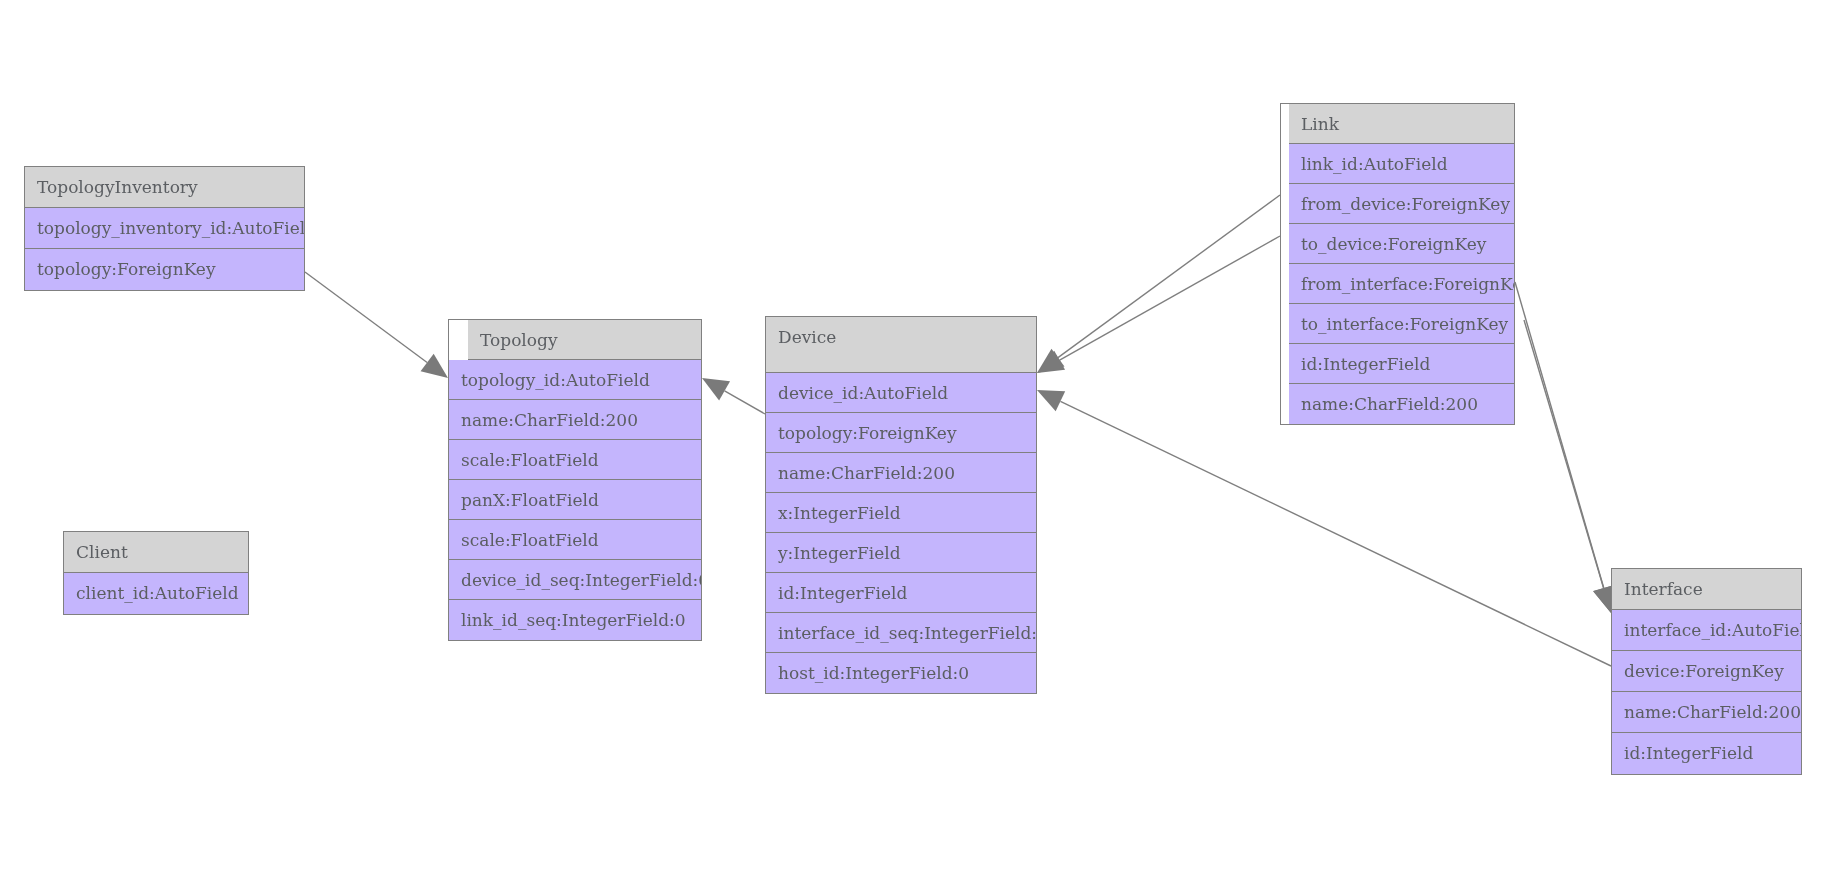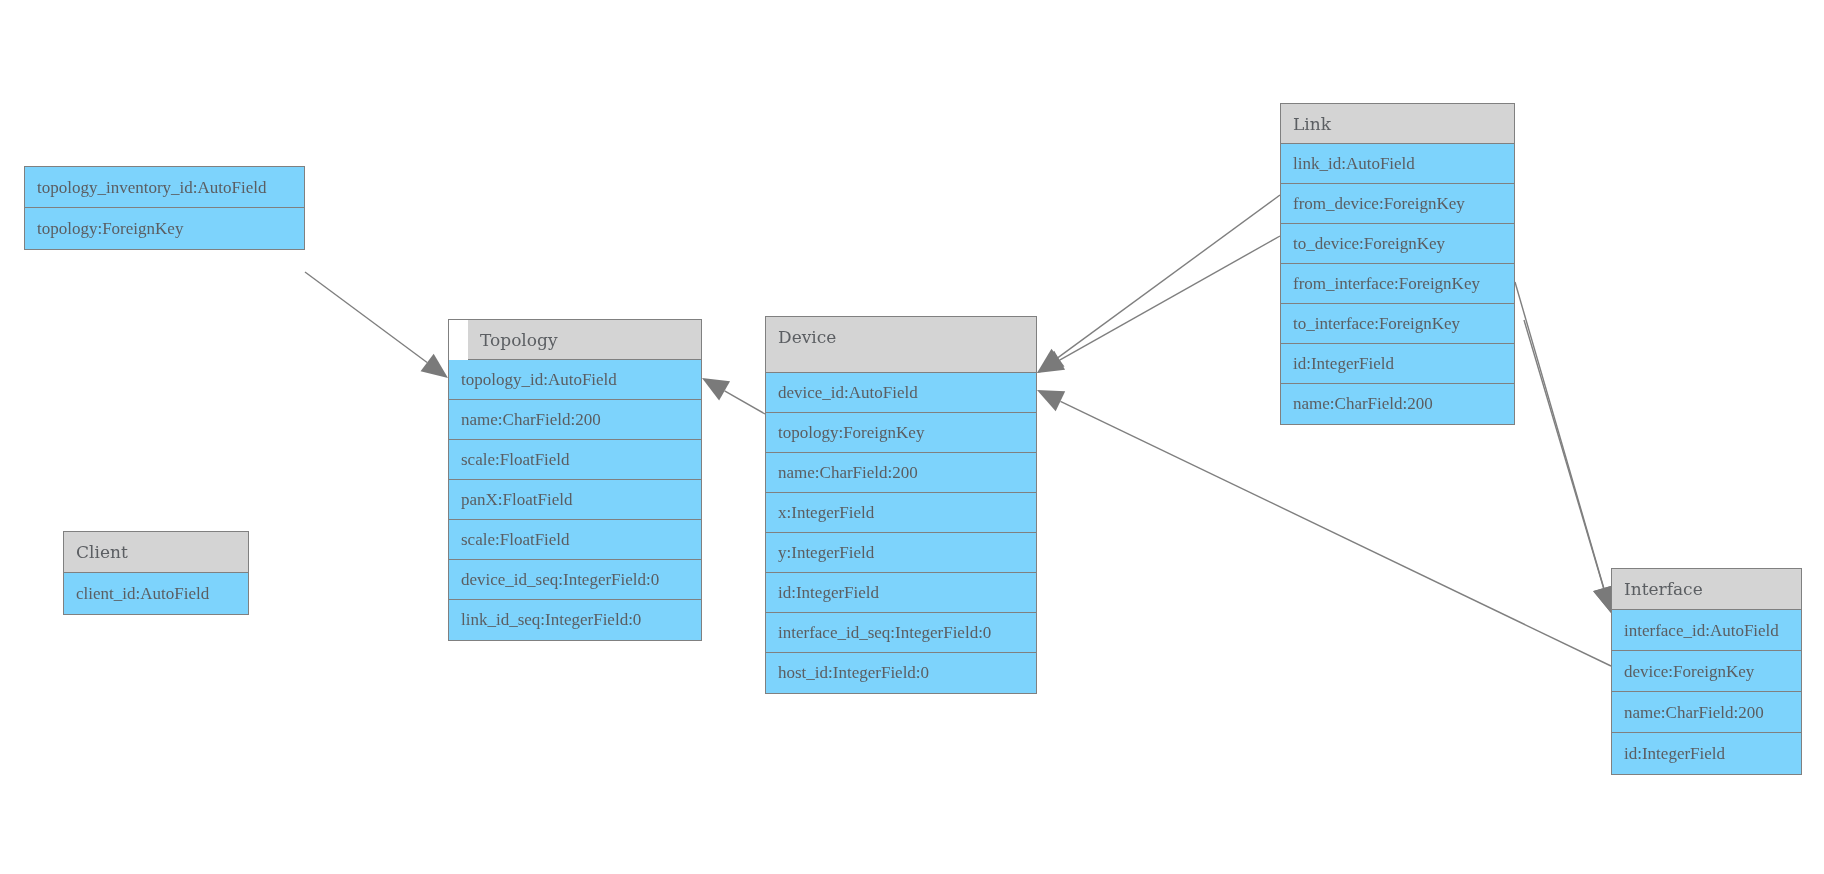--- a/index.html
+++ b/index.html
@@ -52,24 +52,23 @@
   .entity-fields {
     display: block;
   }
   .field-row {
     box-sizing: border-box;
     border-bottom: 1px solid #9a9a9a;
     color: #5b5e62;
     font-size: 17px;
     line-height: 1;
     padding: 11px 0 11px 12px;
-    background: #7dd3fc;
+    background: #c4b5fd;
     white-space: nowrap;
     overflow: hidden;
-    font-family: Liberation Serif, serif;
   }
   .field-row:last-child {
     border-bottom: none;
   }
 </style>
 </head>
 <body>
 
 <div id="canvas">
 
@@ -99,20 +98,21 @@
         <polygon points="1611,613 1593.1930332681977,591.093107572901 1614.3223035535138,584.9649808436251" fill="#7a7a7a"></polygon>
       </g>
       <g>
         <line x1="1524" y1="320" x2="1603.5992230043623" y2="588.0755441411284" stroke="#7f7f7f" stroke-width="1.4"></line>
         <polygon points="1611,613 1593.0542609102242,591.2066421008212 1614.1441850985004,584.9444461814355" fill="#7a7a7a"></polygon>
       </g>
     </svg>
 
   <div id="entity-layer">
       <div class="entity" style="left: 24px; top: 166px; width: 281px; border-color: rgb(128, 128, 128);">
+        <div class="entity-header" style="background: rgb(212, 212, 212); color: rgb(91, 94, 98); border-bottom-color: rgb(128, 128, 128); height: 41px; line-height: 19px;">TopologyInventory</div>
         <div class="entity-fields">
           <div class="field-row" style="color: rgb(91, 94, 98); border-bottom-color: rgb(128, 128, 128); height: 41px; line-height: 19px;">topology_inventory_id:AutoField</div>
           <div class="field-row" style="color: rgb(91, 94, 98); border-bottom-color: rgb(128, 128, 128); height: 41px; line-height: 19px;">topology:ForeignKey</div>
         </div>
       </div>
       <div class="entity" style="left: 448px; top: 319px; width: 254px; border-color: rgb(128, 128, 128);">
         <div class="entity-header" style="background: rgb(212, 212, 212); color: rgb(91, 94, 98); border-bottom-color: rgb(128, 128, 128); height: 40px; line-height: 18px; margin-left: 19px;">Topology</div>
         <div class="entity-fields">
           <div class="field-row" style="color: rgb(91, 94, 98); border-bottom-color: rgb(128, 128, 128); height: 40px; line-height: 18px;">topology_id:AutoField</div>
           <div class="field-row" style="color: rgb(91, 94, 98); border-bottom-color: rgb(128, 128, 128); height: 40px; line-height: 18px;">name:CharField:200</div>
@@ -135,21 +135,21 @@
           <div class="field-row" style="color: rgb(91, 94, 98); border-bottom-color: rgb(128, 128, 128); height: 40px; line-height: 18px;">device_id:AutoField</div>
           <div class="field-row" style="color: rgb(91, 94, 98); border-bottom-color: rgb(128, 128, 128); height: 40px; line-height: 18px;">topology:ForeignKey</div>
           <div class="field-row" style="color: rgb(91, 94, 98); border-bottom-color: rgb(128, 128, 128); height: 40px; line-height: 18px;">name:CharField:200</div>
           <div class="field-row" style="color: rgb(91, 94, 98); border-bottom-color: rgb(128, 128, 128); height: 40px; line-height: 18px;">x:IntegerField</div>
           <div class="field-row" style="color: rgb(91, 94, 98); border-bottom-color: rgb(128, 128, 128); height: 40px; line-height: 18px;">y:IntegerField</div>
           <div class="field-row" style="color: rgb(91, 94, 98); border-bottom-color: rgb(128, 128, 128); height: 40px; line-height: 18px;">id:IntegerField</div>
           <div class="field-row" style="color: rgb(91, 94, 98); border-bottom-color: rgb(128, 128, 128); height: 40px; line-height: 18px;">interface_id_seq:IntegerField:0</div>
           <div class="field-row" style="color: rgb(91, 94, 98); border-bottom-color: rgb(128, 128, 128); height: 40px; line-height: 18px;">host_id:IntegerField:0</div>
         </div>
       </div>
-      <div class="entity" style="left: 1280px; top: 103px; width: 235px; border-color: rgb(128, 128, 128);">
+      <div class="entity" style="left: 1280px; top: 103px; width: 235px; border-color: rgb(128, 128, 128); padding-left: 8px;">
         <div class="entity-header" style="background: rgb(212, 212, 212); color: rgb(91, 94, 98); border-bottom-color: rgb(128, 128, 128); height: 40px; line-height: 18px;">Link</div>
         <div class="entity-fields">
           <div class="field-row" style="color: rgb(91, 94, 98); border-bottom-color: rgb(128, 128, 128); height: 40px; line-height: 18px;">link_id:AutoField</div>
           <div class="field-row" style="color: rgb(91, 94, 98); border-bottom-color: rgb(128, 128, 128); height: 40px; line-height: 18px;">from_device:ForeignKey</div>
           <div class="field-row" style="color: rgb(91, 94, 98); border-bottom-color: rgb(128, 128, 128); height: 40px; line-height: 18px;">to_device:ForeignKey</div>
           <div class="field-row" style="color: rgb(91, 94, 98); border-bottom-color: rgb(128, 128, 128); height: 40px; line-height: 18px;">from_interface:ForeignKey</div>
           <div class="field-row" style="color: rgb(91, 94, 98); border-bottom-color: rgb(128, 128, 128); height: 40px; line-height: 18px;">to_interface:ForeignKey</div>
           <div class="field-row" style="color: rgb(91, 94, 98); border-bottom-color: rgb(128, 128, 128); height: 40px; line-height: 18px;">id:IntegerField</div>
           <div class="field-row" style="color: rgb(91, 94, 98); border-bottom-color: rgb(128, 128, 128); height: 40px; line-height: 18px;">name:CharField:200</div>
         </div>

